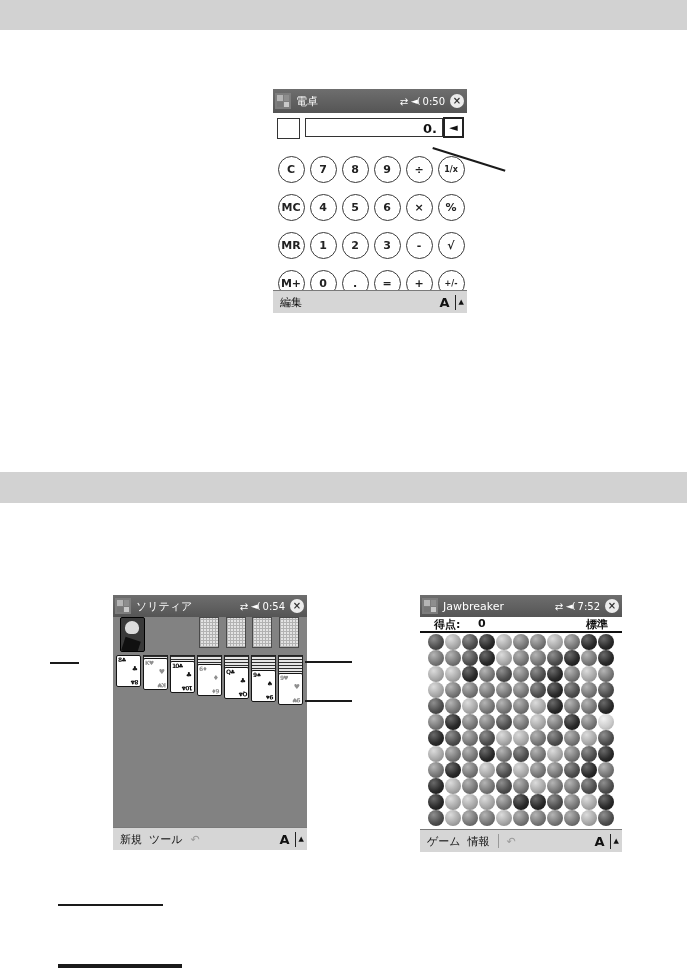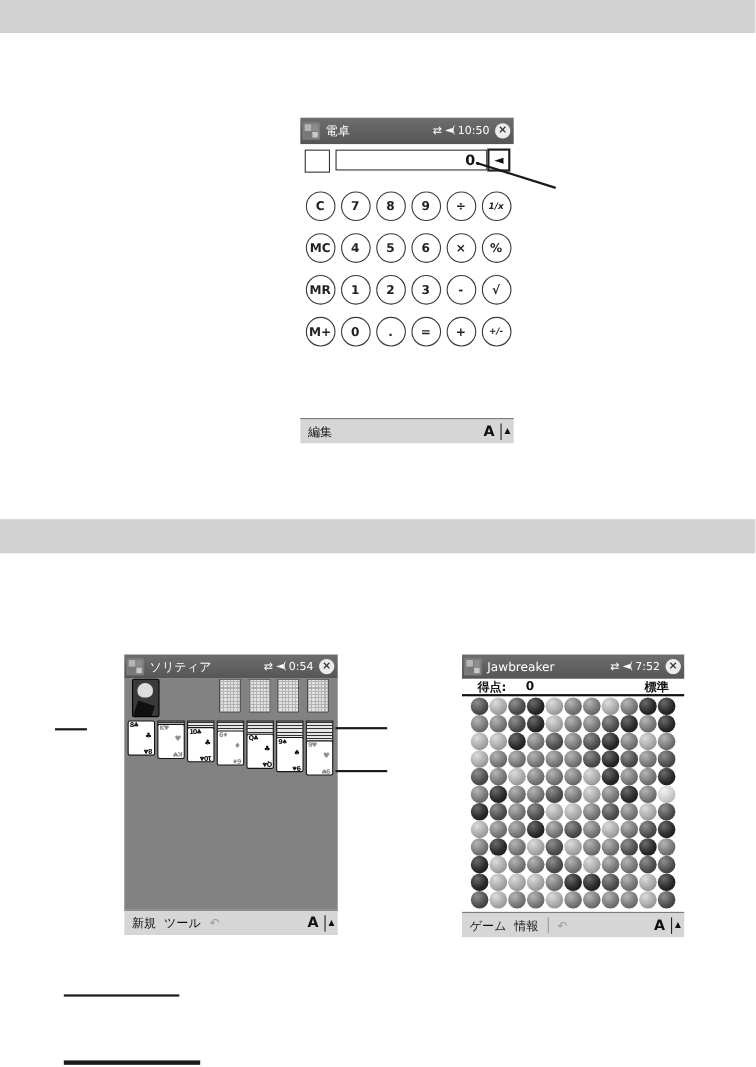--- a/index.html
+++ b/index.html
@@ -29,21 +29,21 @@
   .ip-sep{width:1px;height:15px;background:#222;margin:0 3px 0 5px;}
   .ip-arrow{font-size:7px;}
 
   
   #calc-display-row{position:absolute;top:29px;left:3px;right:3px;height:21px;}
   #calc-membox{position:absolute;left:1px;top:0;width:21px;height:19px;border:1px solid #333;background:#fff;}
   #calc-display{position:absolute;left:29px;top:0;width:138px;height:19px;border:1px solid #333;background:#fff;font-size:13px;font-weight:bold;text-align:right;line-height:19px;padding-right:5px;box-sizing:border-box;color:#111;}
   #calc-back{position:absolute;right:0;top:-1px;width:21px;height:21px;border:2px solid #222;background:#fff;font-size:11px;font-weight:bold;text-align:center;line-height:17px;box-sizing:border-box;color:#111;}
   #calc-button-grid{position:absolute;top:63px;left:2px;display:grid;grid-template-columns:repeat(6,32px);grid-auto-rows:38px;}
   .calc-btn{width:27px;height:27px;border:1.5px solid #3a3a3a;border-radius:50%;background:#fff;color:#222;font-weight:bold;font-size:11px;display:flex;align-items:center;justify-content:center;margin:4px auto;box-sizing:border-box;}
-  .calc-btn.small{font-size:8px;font-style:italic;}
+  .calc-btn.small{font-size:8px;}
 
   
   #sol-felt{position:absolute;top:22px;left:0;right:0;bottom:22px;background:#828282;}
   #sol-deck{position:absolute;left:7px;top:0;width:23px;height:33px;background:#3a3a3a;border:1px solid #000;border-radius:2px;overflow:hidden;}
   #sol-deck .blob{position:absolute;left:4px;top:3px;width:14px;height:13px;background:#dcdcdc;border-radius:50% 50% 40% 40%;}
   #sol-deck .wedge{position:absolute;left:2px;bottom:-2px;width:16px;height:14px;background:#101010;transform:rotate(18deg);}
   .found-slot{position:absolute;top:0;width:20px;height:31px;border:1px solid #4a4a4a;background:#e3e3e3;background-image:repeating-linear-gradient(90deg,#b2b2b2 0 1px,transparent 1px 3px),repeating-linear-gradient(0deg,#b2b2b2 0 1px,transparent 1px 3px);box-sizing:border-box;}
   .stripes{position:absolute;width:25px;background:repeating-linear-gradient(#303030 0 1px,#e6e6e6 1px 3px);border:1px solid #222;box-sizing:border-box;}
   .card{position:absolute;width:25px;height:32px;background:#fff;border:1px solid #151515;border-radius:2px;box-sizing:border-box;}
   .card .tl{position:absolute;top:0px;left:1px;font-size:6px;font-weight:bold;letter-spacing:-1px;white-space:nowrap;}
@@ -63,33 +63,33 @@
   .line{position:absolute;background:#1a1a1a;}
 </style>
 </head>
 <body>
 
 <div id="page">
 
   <div id="bar-top" class="section-bar"></div>
   <div id="bar-mid" class="section-bar"></div>
 
-  <div class="shot" style="left:273px;top:107px;width:194px;height:296px;">
+  <div class="shot" style="left:273px;top:89px;width:194px;height:224px;">
     <div class="titlebar tb24">
       <div class="tb-logo">
           <div></div>
           <div></div>
           <div></div>
           <div></div>
         </div>
       <div class="tb-title">電卓</div>
       <div class="tb-status">
         <span class="tb-sync">⇄</span>
         <span class="tb-speaker">◄(</span>
-        <span class="tb-time">10:50</span>
+        <span class="tb-time">0:50</span>
         <span class="tb-close">×</span>
       </div>
     </div>
     <div id="calc-display-row">
       <div id="calc-membox"></div>
       <div id="calc-display">0.</div>
       <div id="calc-back">◄</div>
     </div>
     <div id="calc-button-grid">
         <div class="calc-btn">C</div>

